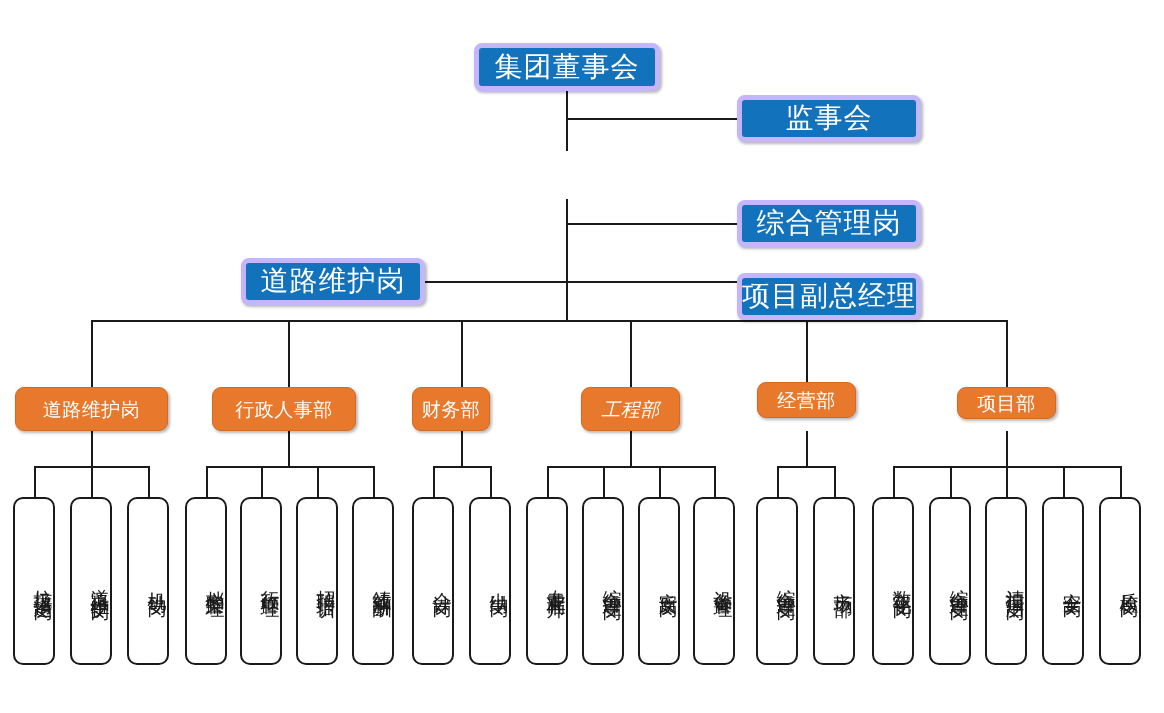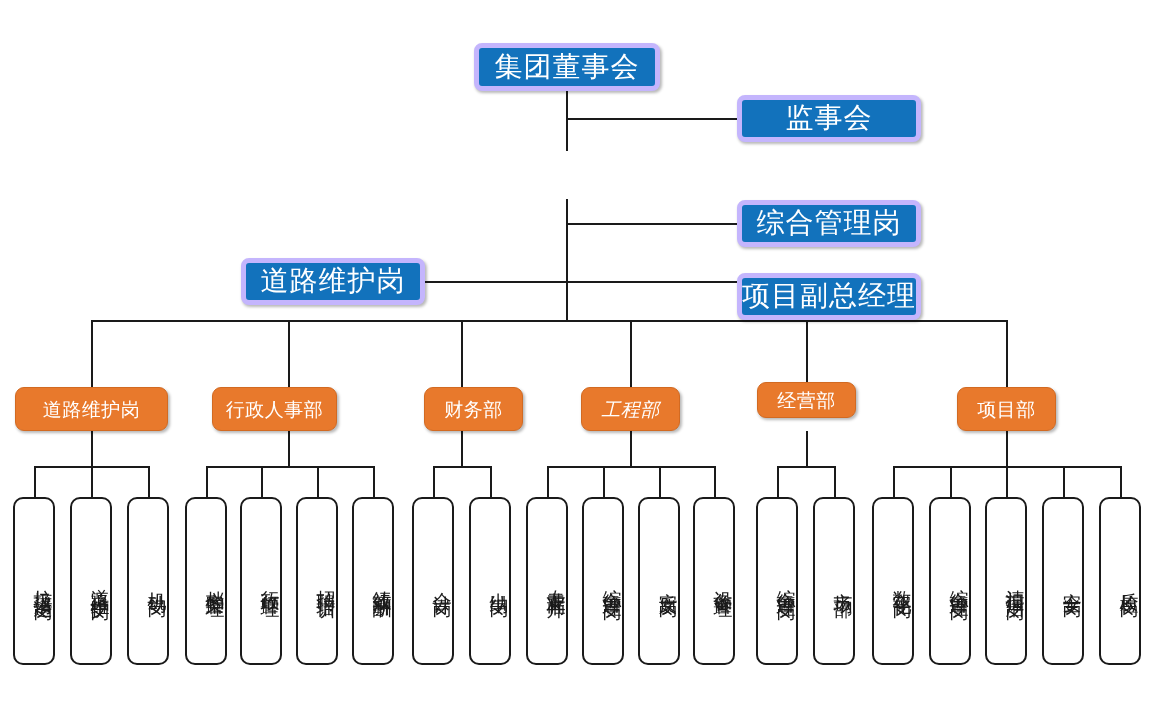--- a/index.html
+++ b/index.html
@@ -158,33 +158,33 @@
     <span>项目副总经理</span>
   </div>
 
   <div class="node blue" style="left:241px; top:258px; width:184px; height:47px;">
     <span>道路维护岗</span>
   </div>
 
   <div class="node orange" style="left:15px; top:387px; width:153px; height:44px;">
     <span>道路维护岗</span>
   </div>
-  <div class="node orange" style="left:212px; top:387px; width:125px; height:44px;">
+  <div class="node orange" style="left:212px; top:387px; width:144px; height:44px;">
     <span>行政人事部</span>
   </div>
-  <div class="node orange" style="left:412px; top:387px; width:99px; height:44px;margin-left:12px;">
+  <div class="node orange" style="left:412px; top:387px; width:78px; height:44px;">
     <span>财务部</span>
   </div>
   <div class="node orange" style="left:581px; top:387px; width:99px; height:44px;font-style:italic;">
     <span>工程部</span>
   </div>
   <div class="node orange" style="left:757px; top:382px; width:99px; height:36px;">
     <span>经营部</span>
   </div>
-  <div class="node orange" style="left:957px; top:387px; width:99px; height:44px;">
+  <div class="node orange" style="left:957px; top:387px; width:99px; height:32px;">
     <span>项目部</span>
   </div>
 
   <div class="node leaf" style="left:13px; top:497px; width:42px; height:168px;">
     <span class="vtext">垃圾清运岗</span>
   </div>
   <div class="node leaf" style="left:70px; top:497px; width:42px; height:168px;">
     <span class="vtext">道路维护岗</span>
   </div>
   <div class="node leaf" style="left:127px; top:497px; width:42px; height:168px;">

